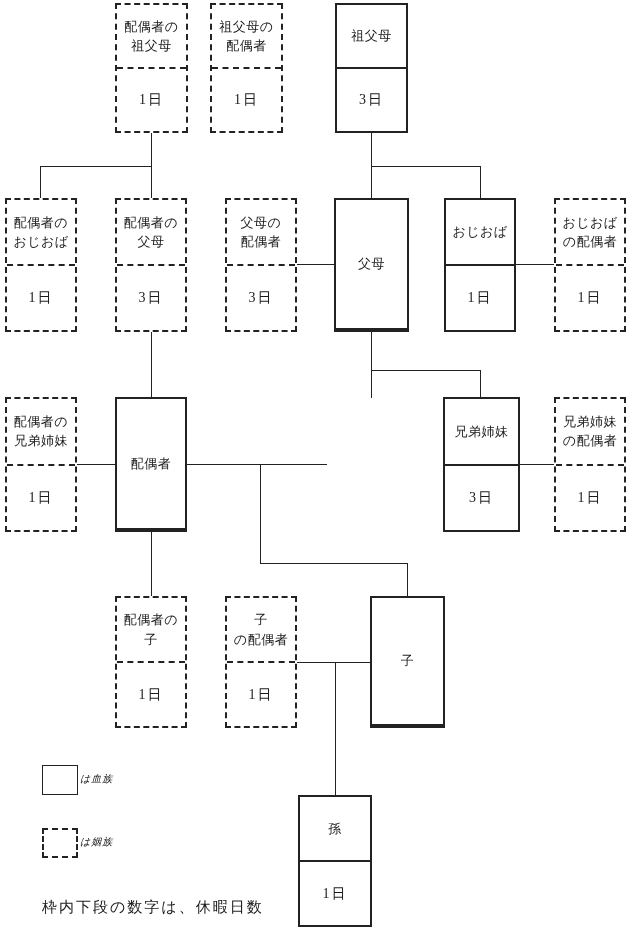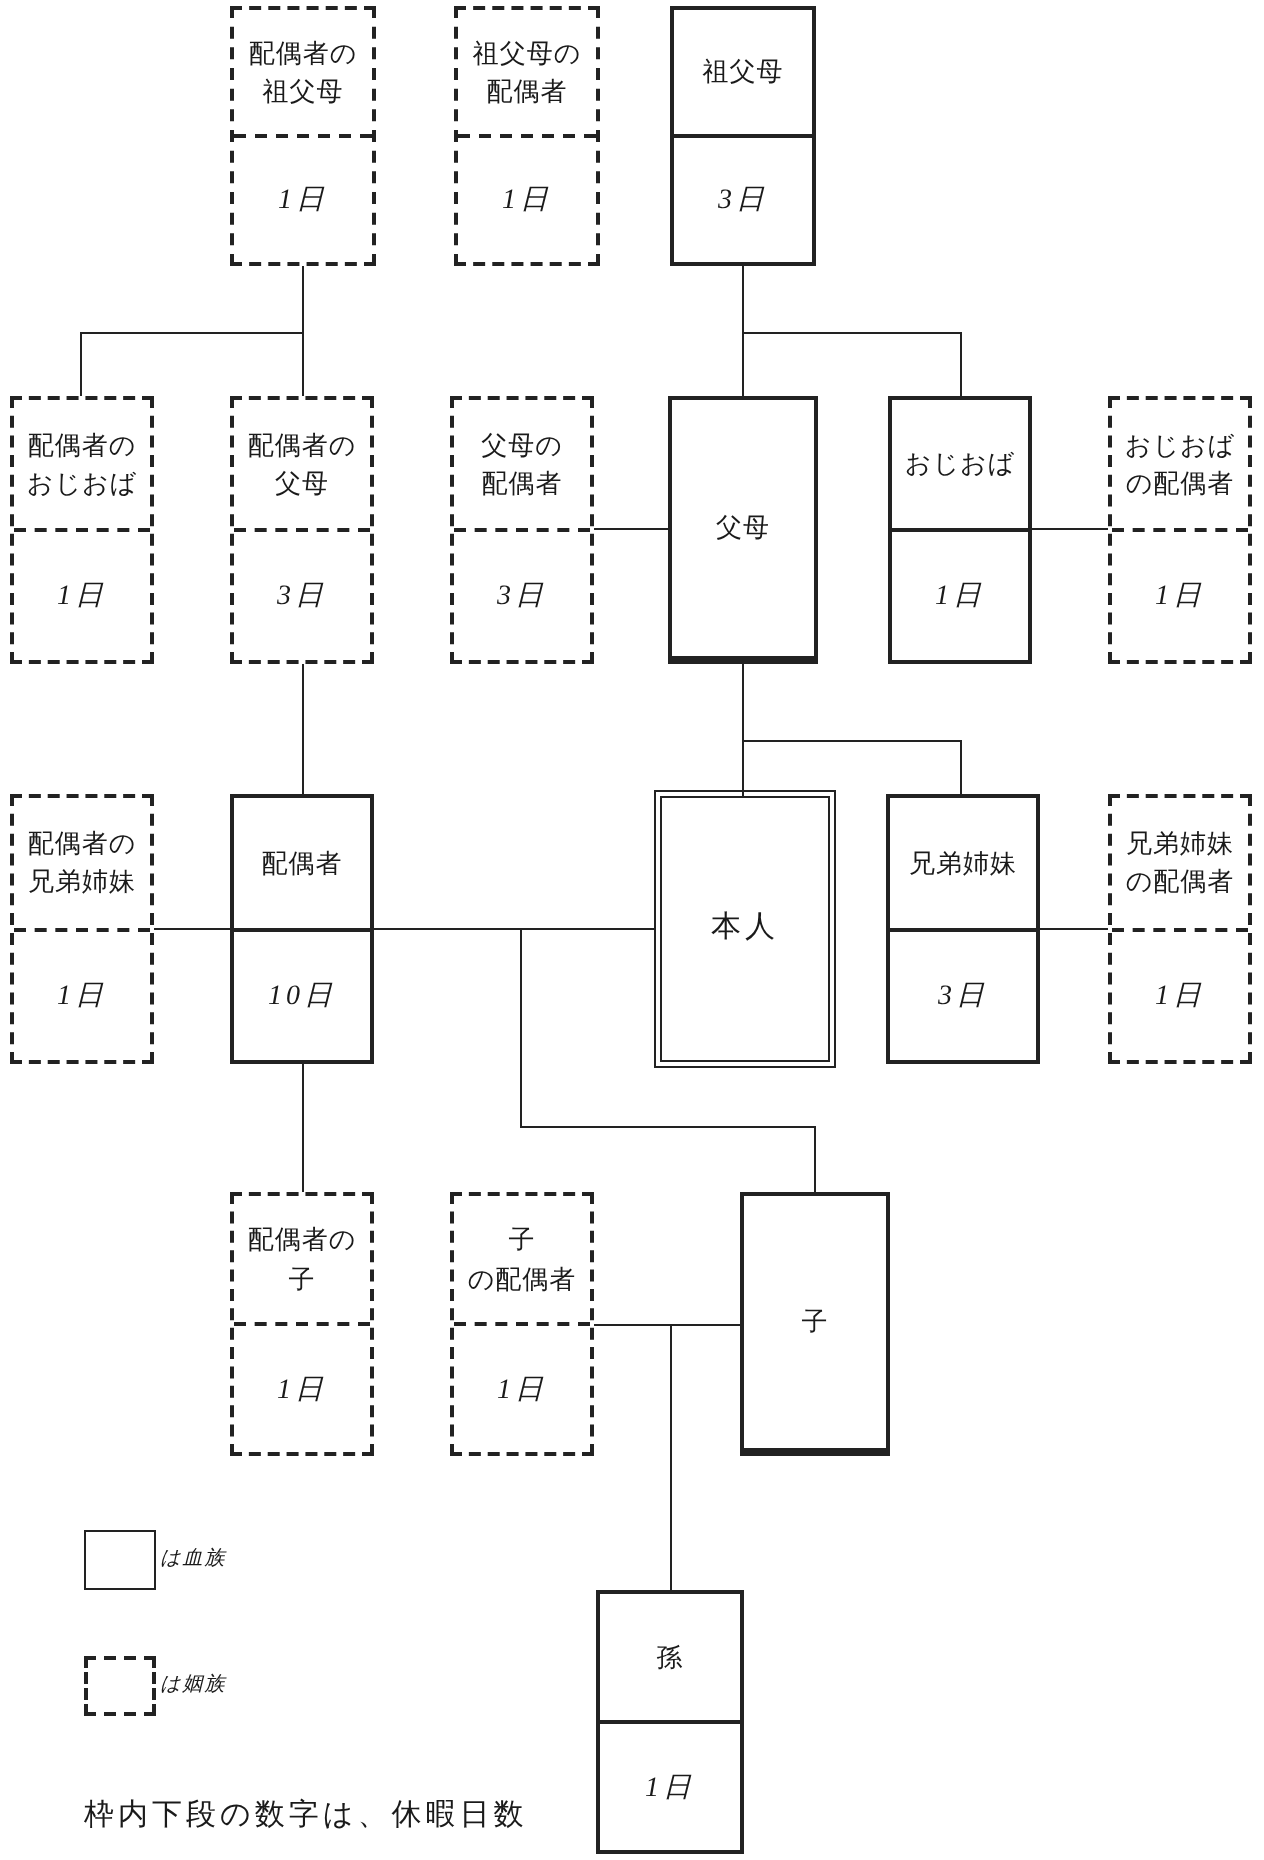--- a/index.html
+++ b/index.html
@@ -16,21 +16,21 @@
   .node.dashed{border:2px dashed #222;}
   .node .name{
     flex:1 1 50%;display:flex;align-items:center;justify-content:center;
     text-align:center;font-size:13px;line-height:1.5;white-space:pre-line;
     letter-spacing:0.5px;
   }
   .node.solid .name.split{border-bottom:2px solid #222;}
   .node.dashed .name.split{border-bottom:2px dashed #222;}
   .node .days{
     flex:1 1 50%;display:flex;align-items:center;justify-content:center;
-    font-size:14px;letter-spacing:2px;font-style:italic;
+    font-size:14px;letter-spacing:2px;
   }
   .node.self{
     border:1.5px solid #222;outline:1px solid #222;outline-offset:2px;
     justify-content:center;
   }
   .node.self .name{flex:0 0 auto;font-size:15px;letter-spacing:2px;}
   .line{position:absolute;background:#222;}
   .legend-box{position:absolute;box-sizing:border-box;background:#fff;}
   .legend-box.solid-b{border:1.5px solid #222;}
   .legend-box.dashed-b{border:2px dashed #222;}
@@ -62,21 +62,21 @@
   <div class="line" style="left:407px;top:563px;width:1px;height:33px"></div>
   <div class="line" style="left:151px;top:532px;width:1px;height:64px"></div>
   <div class="line" style="left:297px;top:662px;width:73px;height:1px"></div>
   <div class="line" style="left:335px;top:662px;width:1px;height:133px"></div>
 
   <div class="node dashed" style="left:115px;top:3px;width:73px;height:130px">
     <div class="name split">配偶者の
 祖父母</div>
     <div class="days">1日</div>
   </div>
-  <div class="node dashed" style="left:227px;top:3px;width:73px;height:130px">
+  <div class="node dashed" style="left:210px;top:3px;width:73px;height:130px">
     <div class="name split">祖父母の
 配偶者</div>
     <div class="days">1日</div>
   </div>
   <div class="node solid" style="left:335px;top:3px;width:73px;height:130px">
     <div class="name split">祖父母</div>
     <div class="days">3日</div>
   </div>
 
   <div class="node dashed" style="left:5px;top:198px;width:72px;height:134px">
@@ -107,24 +107,20 @@
     <div class="days">1日</div>
   </div>
 
   <div class="node dashed" style="left:5px;top:397px;width:72px;height:135px">
     <div class="name split">配偶者の
 兄弟姉妹</div>
     <div class="days">1日</div>
   </div>
   <div class="node solid" style="left:115px;top:397px;width:72px;height:135px">
     <div class="name split">配偶者</div>
-    <div class="days">10日</div>
-  </div>
-  <div class="node self" style="left:330px;top:398px;width:85px;height:133px">
-    <div class="name">本人</div>
   </div>
   <div class="node solid" style="left:443px;top:397px;width:77px;height:135px">
     <div class="name split">兄弟姉妹</div>
     <div class="days">3日</div>
   </div>
   <div class="node dashed" style="left:554px;top:397px;width:72px;height:135px">
     <div class="name split">兄弟姉妹
 の配偶者</div>
     <div class="days">1日</div>
   </div>

